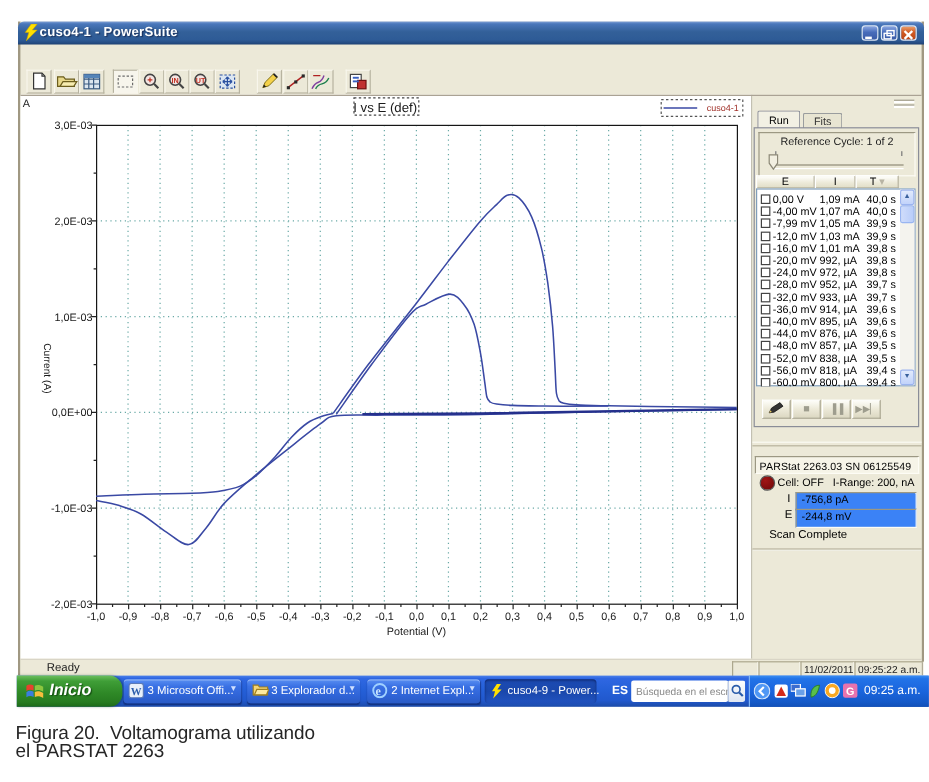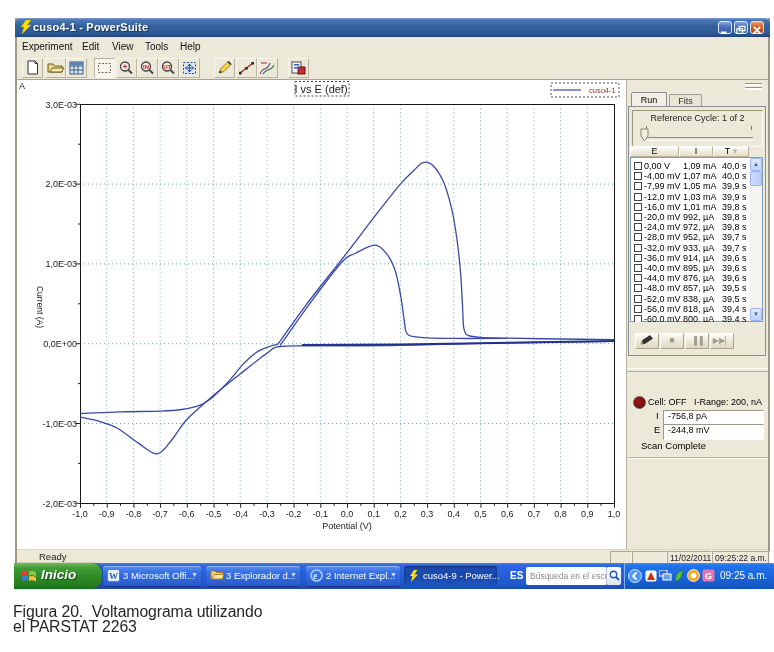--- a/index.html
+++ b/index.html
@@ -14,21 +14,21 @@
   #menubar{position:absolute;left:0;top:19px;width:751px;height:20px;font-size:10px;color:#111;}
   #menubar span{position:absolute;top:4px;}
   #toolbar{position:absolute;left:0;top:39px;width:751px;height:22px;}
   .tb{position:absolute;top:1px;width:21px;height:20px;background:#ece9d8;border:1px solid;border-color:#f8f6ec #b7b3a0 #b7b3a0 #f8f6ec;box-sizing:border-box;}
   
   #chartpane{position:absolute;left:0;top:61px;width:610px;height:470px;background:#fff;border-right:1px solid #b5b1a0;box-sizing:border-box;}
   #rightpanel{position:absolute;left:610px;top:61px;width:141px;height:470px;background:#ece9d8;font-size:10px;box-sizing:border-box;}
   .hdr{top:67px;height:11px;background:linear-gradient(180deg,#fefefb,#ece9d8 60%,#e2dfc9);border:1px solid;border-color:#fff #b7b3a0 #b7b3a0 #fff;box-sizing:border-box;text-align:center;font-size:9px;line-height:9px;}
   .sbtn{width:12px;height:13px;background:linear-gradient(180deg,#e1eafd,#c2d3fa);border:1px solid #9cb4ef;border-radius:2px;box-sizing:border-box;font-size:6px;color:#39609c;text-align:center;line-height:11px;}
   .rbtn{top:254px;width:24px;height:16px;background:linear-gradient(180deg,#fdfdf8,#ece9d8 50%,#dcd8c2);border:1px solid;border-color:#fff #a9a590 #a9a590 #fff;box-sizing:border-box;text-align:center;line-height:13px;}
-  .fld{left:36px;width:101px;height:16px;background:#ffffff;border:1px solid;border-color:#9c9883 #fdfcf5 #fdfcf5 #9c9883;box-sizing:border-box;font-size:9px;padding:1px 0 0 4px;line-height:8px;}
+  .fld{left:36px;width:101px;height:16px;background:#3b82f6;border:1px solid;border-color:#9c9883 #fdfcf5 #fdfcf5 #9c9883;box-sizing:border-box;font-size:9px;padding:1px 0 0 4px;line-height:8px;}
   .row{position:absolute;left:0;width:120px;height:10px;font-size:9px;white-space:nowrap;}
   .row i{position:absolute;left:4px;top:1px;width:6px;height:6px;border:1px solid #444;background:#fff;}
   .row b{position:absolute;font-weight:normal;}
   
   #statusbar{position:absolute;left:0;top:531px;width:751px;height:14px;background:#ece9d8;font-size:9.5px;color:#222;border-top:1px solid #d9d5c6;}
   .scell{position:absolute;top:1px;height:11px;border:1px solid;border-color:#aca78d #f6f4ea #f6f4ea #aca78d;}
   
   #taskbar{position:absolute;left:14px;top:563px;width:760px;height:26px;
     background:linear-gradient(180deg,#4b81ea 0%,#2f67e2 9%,#2560d8 45%,#2158cd 80%,#1c4ba8 100%);}
   .taskbtn{position:absolute;top:3px;height:20px;border-radius:3px;color:#fff;font-size:9.5px;
@@ -49,27 +49,20 @@
     <div class="tbtn" style="left:703px;background:linear-gradient(180deg,#8aa6e2,#476cba 45%,#3a5ba8)"><svg width="12" height="11">
           <rect x="2" y="6.5" width="5.5" height="2" fill="#fff"></rect>
         </svg></div>
     <div class="tbtn" style="left:719px;background:linear-gradient(180deg,#8aa6e2,#476cba 45%,#3a5ba8)"><svg width="12" height="11">
           <rect x="4.2" y="1.5" width="5.8" height="4.2" fill="none" stroke="#fff" stroke-width="1.2"></rect>
           <rect x="1.8" y="3.8" width="5.8" height="4.6" fill="none" stroke="#fff" stroke-width="1.2"></rect>
         </svg></div>
     <div class="tbtn" style="left:735px;background:linear-gradient(180deg,#eda06b,#d05a24 45%,#bc4514)"><svg width="12" height="11">
           <path d="M2.8 1.8 L9.2 8.4 M9.2 1.8 L2.8 8.4" stroke="#fff" stroke-width="1.9"></path>
         </svg></div>
-  </div>
-  <div id="menubar">
-    <span style="left:5px">Experiment</span>
-    <span style="left:65px">Edit</span>
-    <span style="left:95px">View</span>
-    <span style="left:128px">Tools</span>
-    <span style="left:163px">Help</span>
   </div>
   <div class="abs" style="left:0;top:60.5px;width:751px;height:1px;background:#aaa294;z-index:5"></div>
   <div id="toolbar">
     <div class="tb" style="left:5px"><svg width="19" height="18" viewBox="0 0 19 18">
           <path d="M5,2 L12,2 L14.5,4.5 L14.5,15 L5,15 Z" fill="#fff" stroke="#333" stroke-width="1"></path>
           <path d="M12,2 L12,4.5 L14.5,4.5" fill="none" stroke="#333" stroke-width="1"></path>
         </svg></div>
     <div class="tb" style="left:27.7px"><svg width="19" height="18" viewBox="0 0 19 18">
           <path d="M2,13 L2,5 L7,5 L8.5,7 L16,7 L16,13 Z" fill="#e8d88a" stroke="#6b5d1d" stroke-width="1"></path>
           <path d="M4,13 L6.5,9 L18,9 L15.5,13 Z" fill="#f7ecb0" stroke="#6b5d1d" stroke-width="1"></path>
@@ -408,20 +401,21 @@
           <path d="M2,10 L4,6 L11,1.5 L13.5,4.5 L6,9.5 Z" fill="#333" stroke="#111" stroke-width="0.6"></path>
           <path d="M2,10 L4.2,9.4 L3,7.8 Z" fill="#e8c860"></path>
         </svg></div>
     <div class="abs rbtn" style="left:33px;color:#9e9d8e;font-size:9px;letter-spacing:0">■</div>
     <div class="abs rbtn" style="left:58px;color:#9e9d8e;font-size:8px">▐▐</div>
     <div class="abs rbtn" style="left:83px;color:#9e9d8e;font-size:8px">▶▶▏</div>
 
     <div class="abs" style="left:0;top:289px;width:141px;height:1px;background:#fbfaf3"></div>
     <div class="abs" style="left:0;top:292px;width:141px;height:1px;background:#b7b29c"></div>
 
+    <div class="abs" style="left:2px;top:301px;width:137px;height:15px;background:#f6f4e8;border:1px solid;border-color:#9c9883 #fdfcf5 #fdfcf5 #9c9883;box-sizing:border-box;font-size:8.8px;padding:3px 0 0 3px;white-space:nowrap;letter-spacing:0.1px">PARStat 2263.03 SN 06125549</div>
     <div class="abs" style="left:6px;top:317px;width:11px;height:11px;border-radius:50%;background:radial-gradient(circle at 35% 30%,#a11616,#6d0808);border:1px solid #555"></div>
     <div class="abs" style="left:21px;top:318px;font-size:9px">Cell: OFF</div>
     <div class="abs" style="left:67px;top:318px;font-size:9px;white-space:nowrap">I-Range: 200, nA</div>
     <div class="abs" style="left:29px;top:331px;font-size:9.5px">I</div>
     <div class="abs fld" style="top:331px">-756,8 pA</div>
     <div class="abs" style="left:27px;top:345px;font-size:9.5px">E</div>
     <div class="abs fld" style="top:345px">-244,8 mV</div>
     <div class="abs" style="left:14px;top:361px;font-size:9.5px">Scan Complete</div>
     <div class="abs" style="left:0;top:378px;width:141px;height:1px;background:#b7b29c;border-bottom:1px solid #fbfaf3"></div>
   </div>

